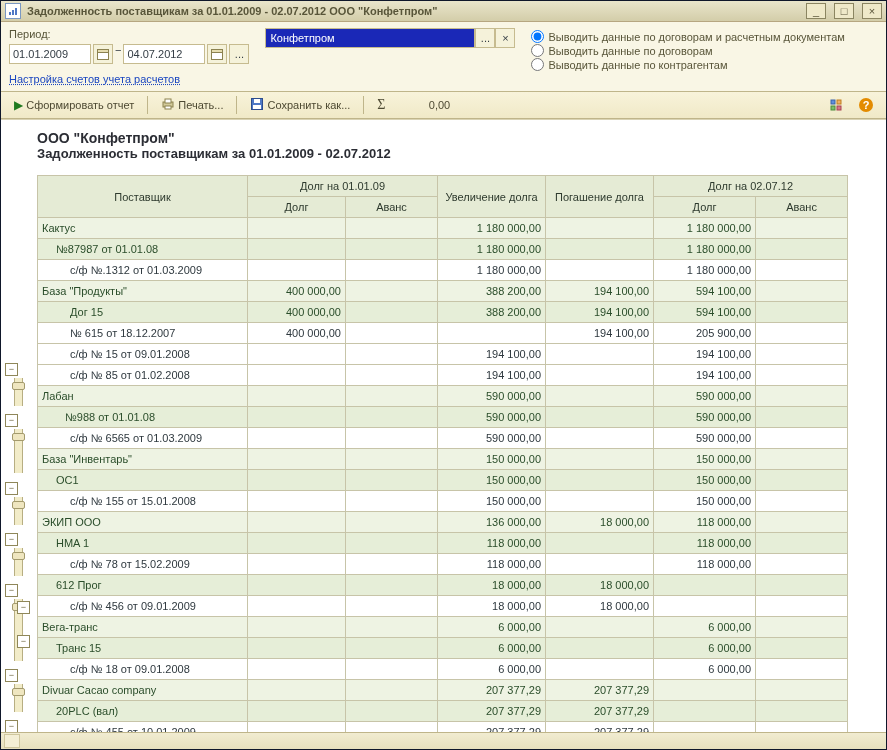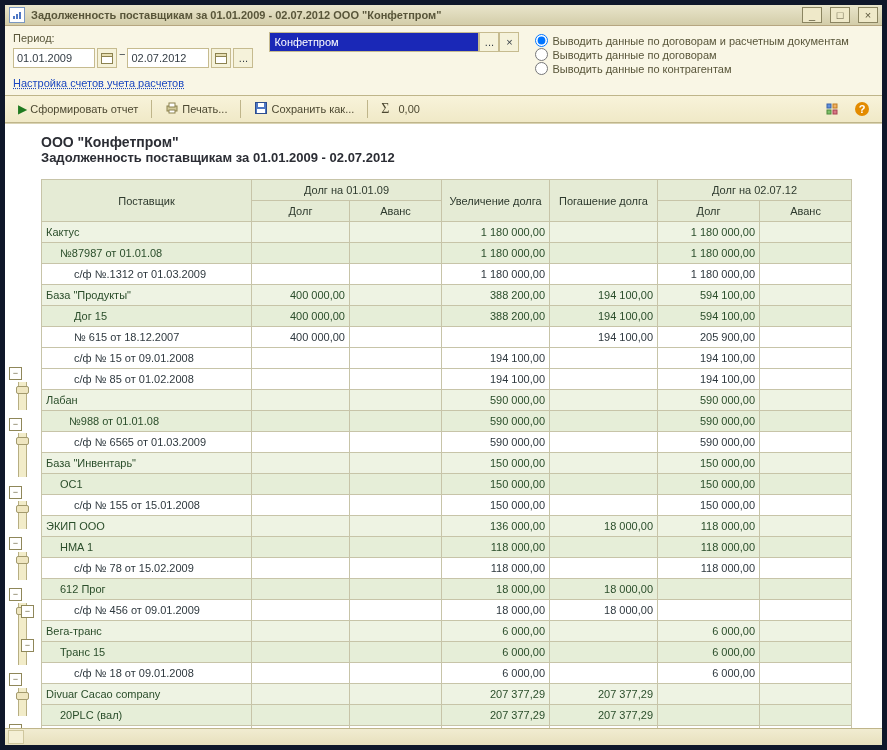--- a/index.html
+++ b/index.html
@@ -16,21 +16,21 @@
     --link:#1a46c0;
     --txt:#333c44;
     --accent-green:#1f7a1f;
     --orange:#e38b00;
     --btn-bg:#f5f2da;
     font-family: Tahoma, Arial, sans-serif;
     font-size:11px;
     color:var(--txt);
   }
   body{margin:0;background:#7f7f7f;}
-  .win{width:887px;height:750px;background:var(--win-body);border:5px solid #0f172a;box-sizing:border-box;display:flex;flex-direction:column;}
+  .win{width:887px;height:750px;background:var(--win-body);border:1px solid #0f172a;box-sizing:border-box;display:flex;flex-direction:column;}
   .titlebar{height:20px;background:linear-gradient(#e9e5cb,#d3cda9);border-bottom:1px solid var(--win-border);display:flex;align-items:center;padding:0 4px;gap:6px;}
   .titlebar .ticon{width:14px;height:14px;background:#fff;border:1px solid #7a98c2;display:flex;align-items:center;justify-content:center;font-size:9px;color:#3d5ea5;}
   .titlebar .title{flex:1;font-weight:bold;color:#585539;font-size:11px;overflow:hidden;white-space:nowrap;}
   .titlebar .winbtn{width:18px;height:14px;border:1px solid #8b8561;background:#efe9c9;display:flex;align-items:center;justify-content:center;color:#5a553a;margin-left:2px;cursor:pointer;}
   .params{display:flex;padding:6px 8px 2px;gap:16px;align-items:flex-start;}
   .field{display:flex;flex-direction:column;gap:4px;}
   .field .lbl{color:#585539;}
   .periodrow{display:flex;gap:2px;}
   .datein{width:74px;height:18px;border:1px solid #c6bb8f;background:#fff;padding:0 3px;line-height:18px;}
   .sqbtn{width:18px;height:18px;border:1px solid #c6bb8f;background:var(--btn-bg);display:flex;align-items:center;justify-content:center;cursor:pointer;}
@@ -38,21 +38,21 @@
   .orgin{width:200px;height:18px;border:1px solid #c6bb8f;background:var(--sel-blue);color:#fff;padding:0 4px;line-height:18px;}
   .radios{display:flex;flex-direction:column;gap:1px;padding-top:2px;}
   .radios label{display:flex;align-items:center;gap:4px;color:#585539;}
   input[type=radio]{margin:0;}
   .linkrow{padding:0 8px 6px;}
   a.cfg{color:var(--link);text-decoration:underline dotted;cursor:pointer;}
   .toolbar{height:26px;border-top:1px solid var(--ui-border);border-bottom:1px solid var(--ui-border);background:linear-gradient(#f8f3da,#f0e9c7);display:flex;align-items:center;padding:0 6px;gap:2px;}
   .tbtn{height:20px;border:1px solid transparent;border-radius:3px;display:flex;align-items:center;gap:3px;padding:0 6px;cursor:pointer;color:#4d4932;}
   .tsep{width:1px;height:18px;background:var(--ui-border);margin:0 4px;}
   .sigma{font-family:serif;font-size:14px;}
-  .sumbox{width:90px;text-align:left;padding-right:8px;color:#4d4932;}
+  .sumbox{width:90px;text-align:center;padding-right:8px;color:#4d4932;}
   .tspacer{flex:1;}
   .content{flex:1;overflow:auto;background:#fff;border-top:1px solid #d9d3b4;position:relative;}
   .report{padding:10px 6px 16px 36px;}
   .rhead1{font-size:14px;font-weight:bold;color:#2b2d34;}
   .rhead2{font-size:13px;font-weight:bold;color:#2b2d34;margin-bottom:14px;}
   table.rep{border-collapse:collapse;width:810px;table-layout:fixed;}
   table.rep th, table.rep td{border:1px solid var(--grid);padding:2px 4px;font-size:11px;height:16px;overflow:hidden;white-space:nowrap;}
   table.rep th{background:var(--head-olive);font-weight:normal;text-align:center;color:#2e3a2e;}
   .num{text-align:right;}
   tr.lvl0 td{background:var(--row-softgreen);color:#2a4d2a;}
@@ -90,21 +90,21 @@
       <span class="lbl">Период:</span>
       <div class="periodrow">
         <div class="datein">01.01.2009</div>
         <div class="sqbtn">
           <svg class="ico" viewBox="0 0 14 14">
               <rect x="1.5" y="2.5" width="11" height="10" fill="#fff" stroke="#8c8250"></rect>
               <rect x="1.5" y="2.5" width="11" height="3" fill="#e6ddb0" stroke="#8c8250"></rect>
             </svg>
         </div>
         <span>−</span>
-        <div class="datein">02.07.2012</div>
+        <div class="datein">04.07.2012</div>
         <div class="sqbtn">
           <svg class="ico" viewBox="0 0 14 14">
               <rect x="1.5" y="2.5" width="11" height="10" fill="#fff" stroke="#8c8250"></rect>
               <rect x="1.5" y="2.5" width="11" height="3" fill="#e6ddb0" stroke="#8c8250"></rect>
             </svg>
         </div>
         <div class="sqbtn">...</div>
       </div>
     </div>
     <div class="field">

